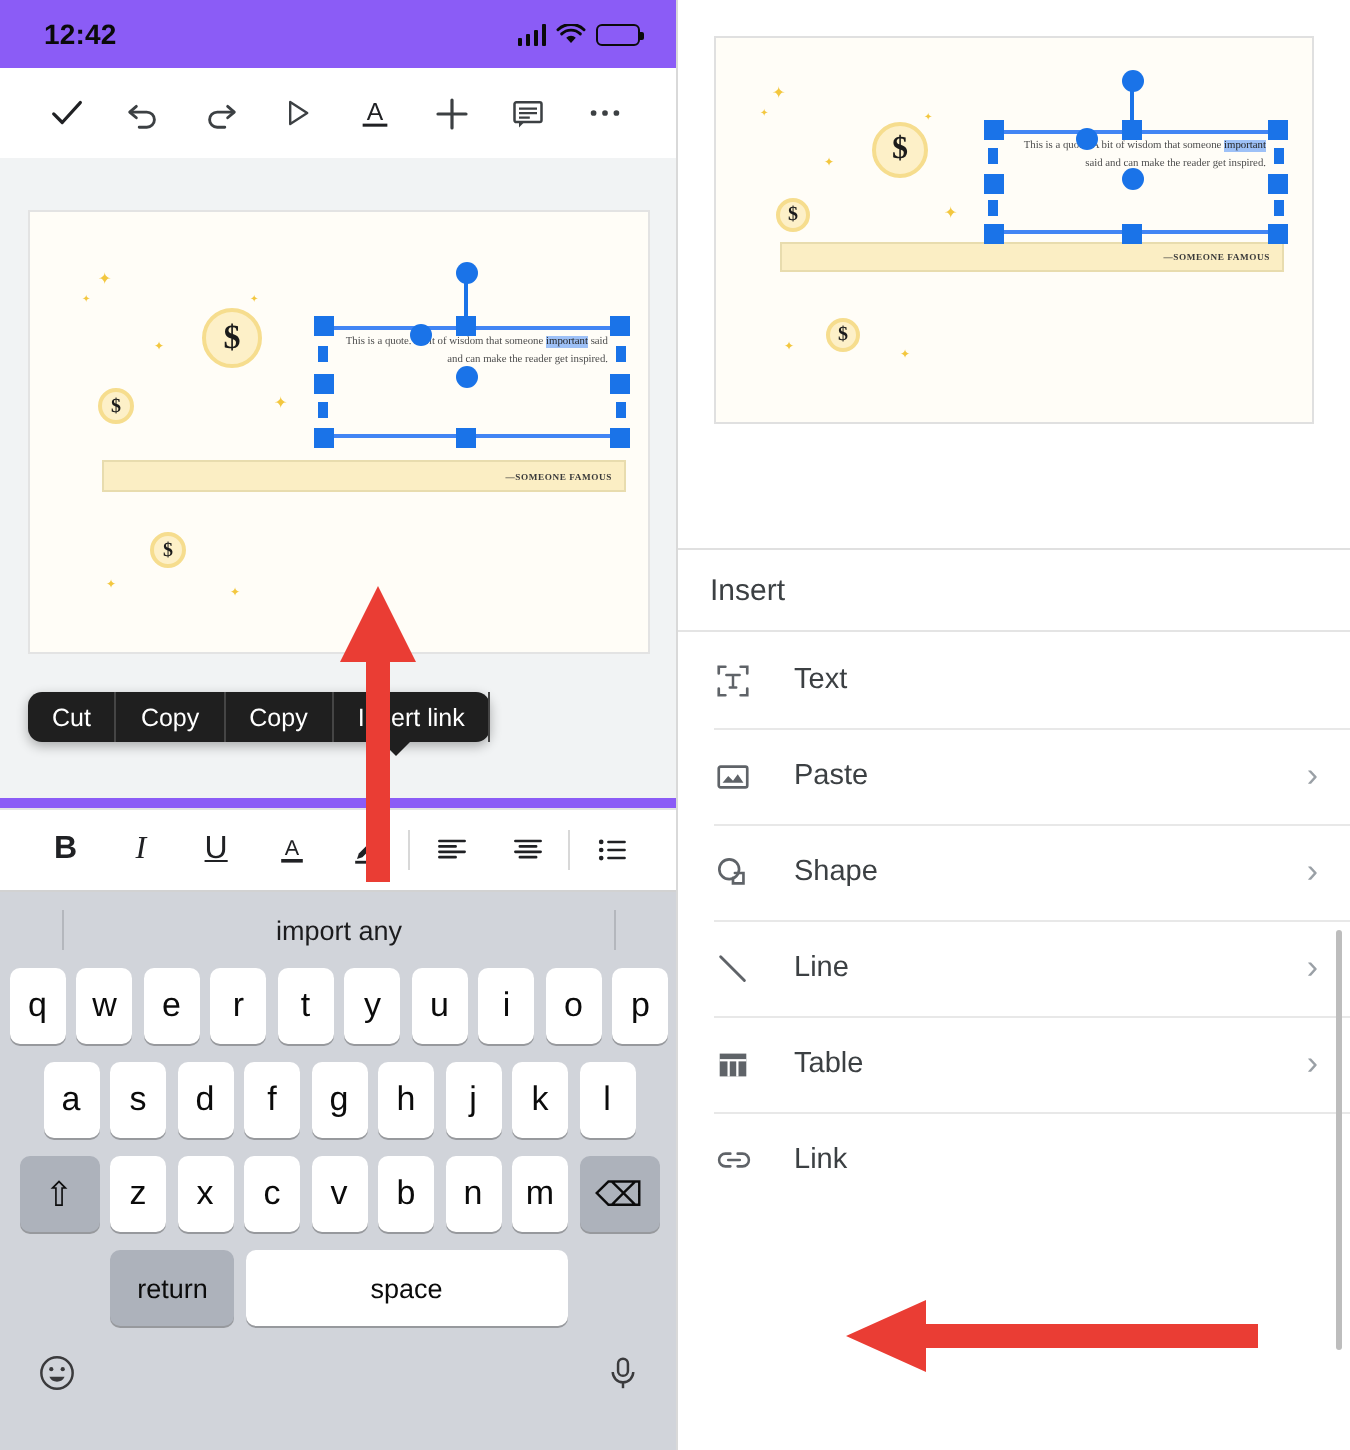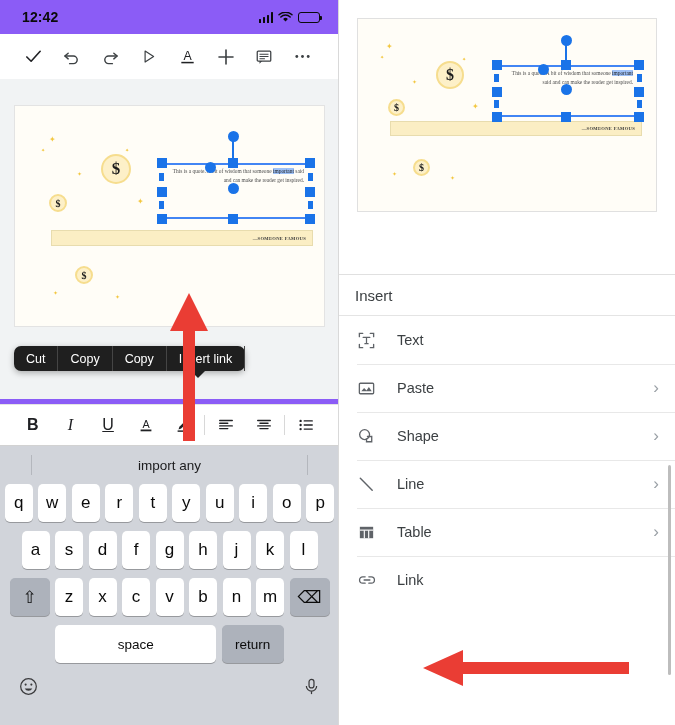--- a/index.html
+++ b/index.html
@@ -354,22 +354,22 @@
         <div class="key">z</div>
         <div class="key">x</div>
         <div class="key">c</div>
         <div class="key">v</div>
         <div class="key">b</div>
         <div class="key">n</div>
         <div class="key">m</div>
         <div class="key dark wide">⌫</div>
       </div>
       <div class="krow">
+        <div class="key dark fn">return</div>
         <div class="key space">space</div>
-        <div class="key dark fn">return</div>
       </div>
       <div class="kb-bottom">
         <span>
           <svg width="21" height="21" viewBox="0 0 22 22">
               <circle cx="11" cy="11" r="8.2" stroke="#3a3a3c" stroke-width="1.3" fill="none"></circle>
               <circle cx="8" cy="9" r="1.1" fill="#3a3a3c"></circle>
               <circle cx="14" cy="9" r="1.1" fill="#3a3a3c"></circle>
               <path d="M7 13 a4.4 4.4 0 0 0 8 0 Z" fill="#3a3a3c"></path>
             </svg>
         </span>

